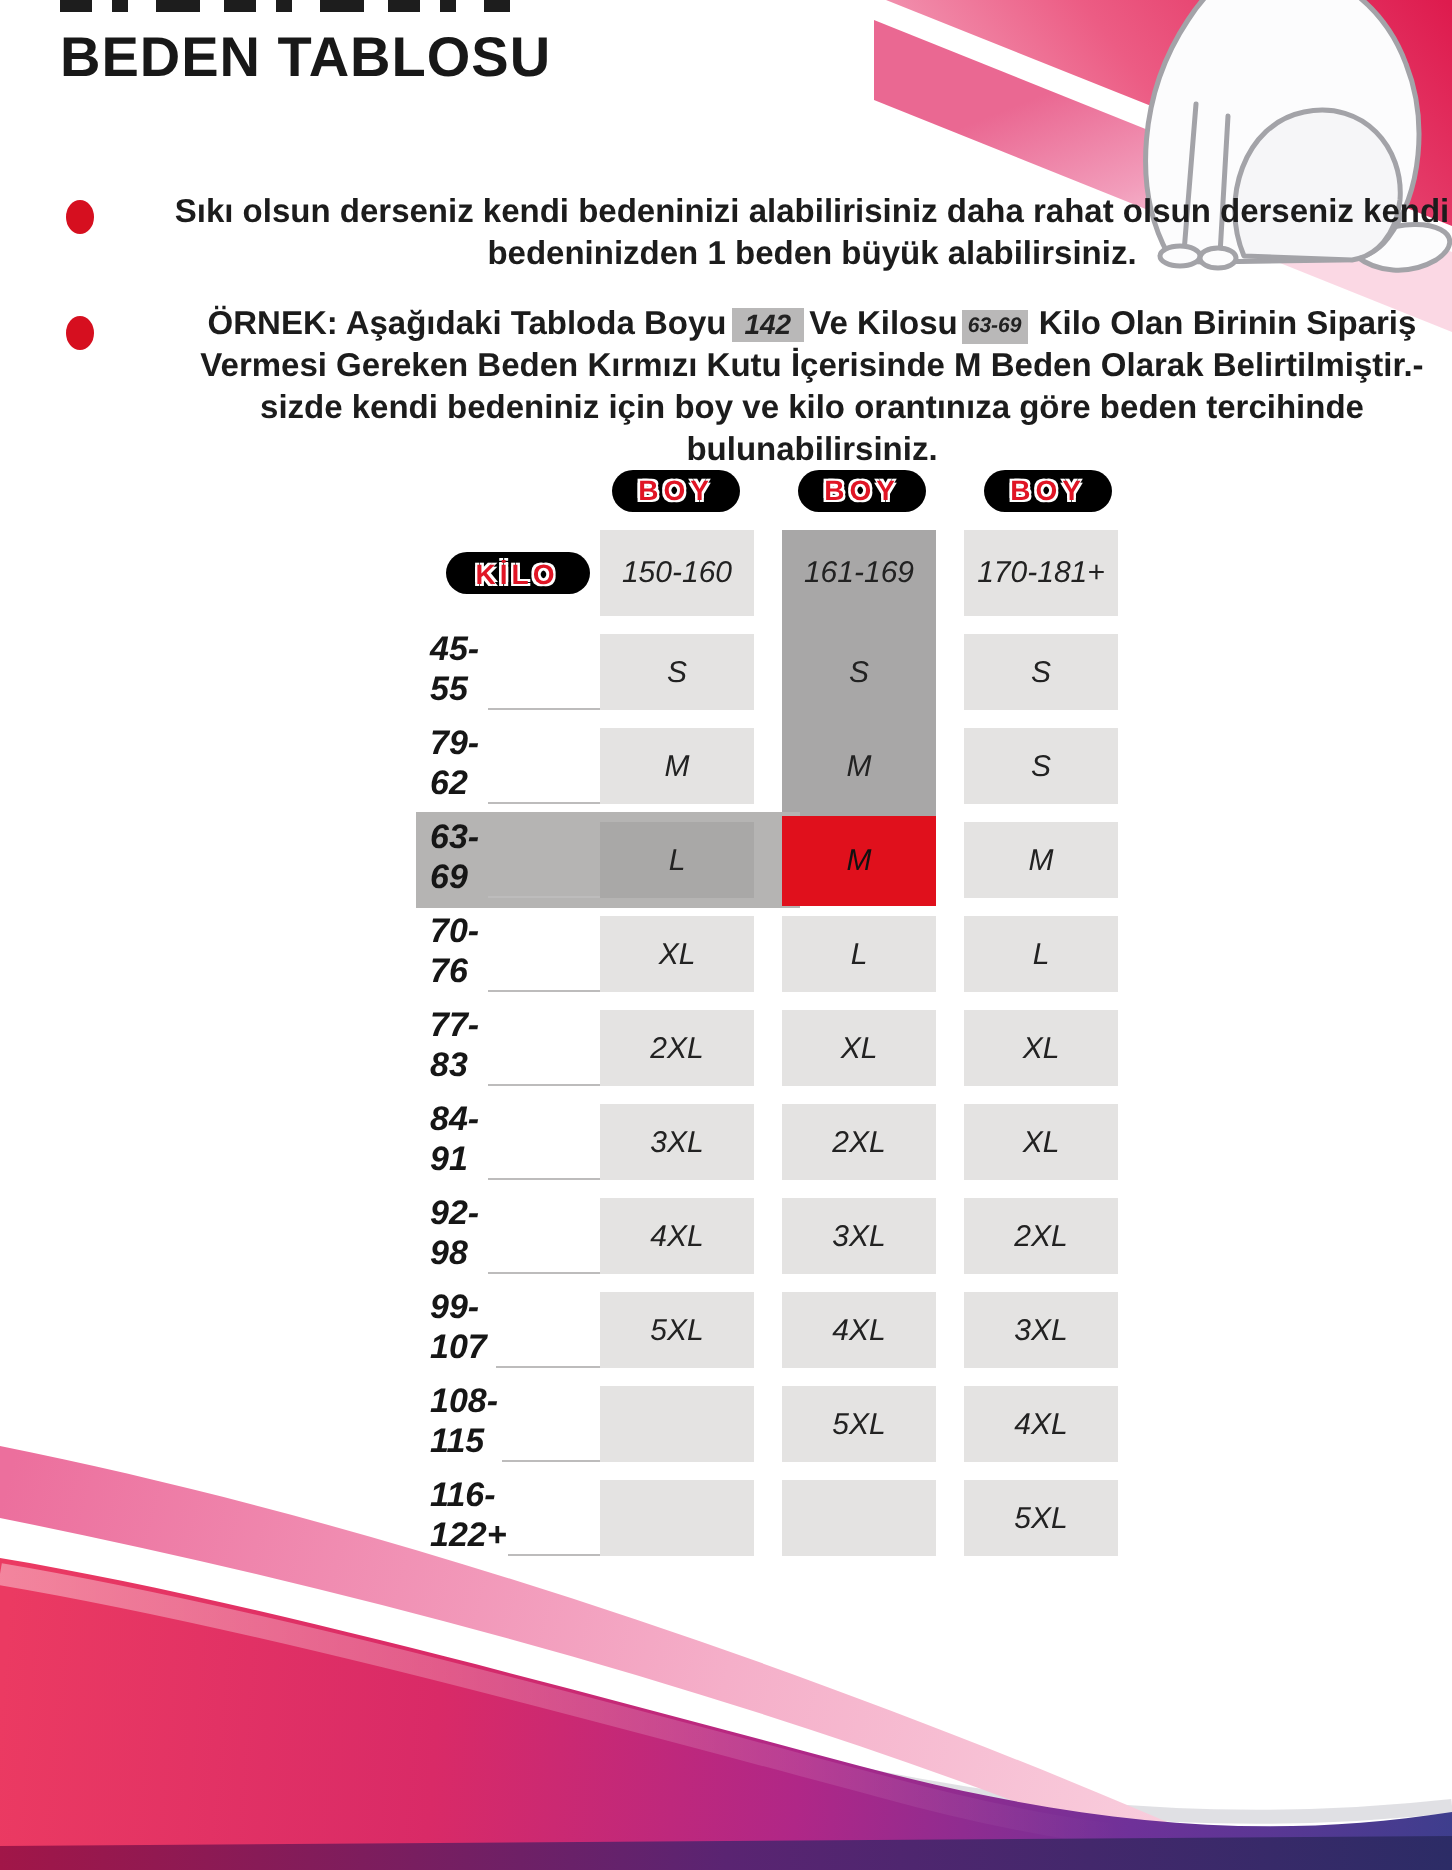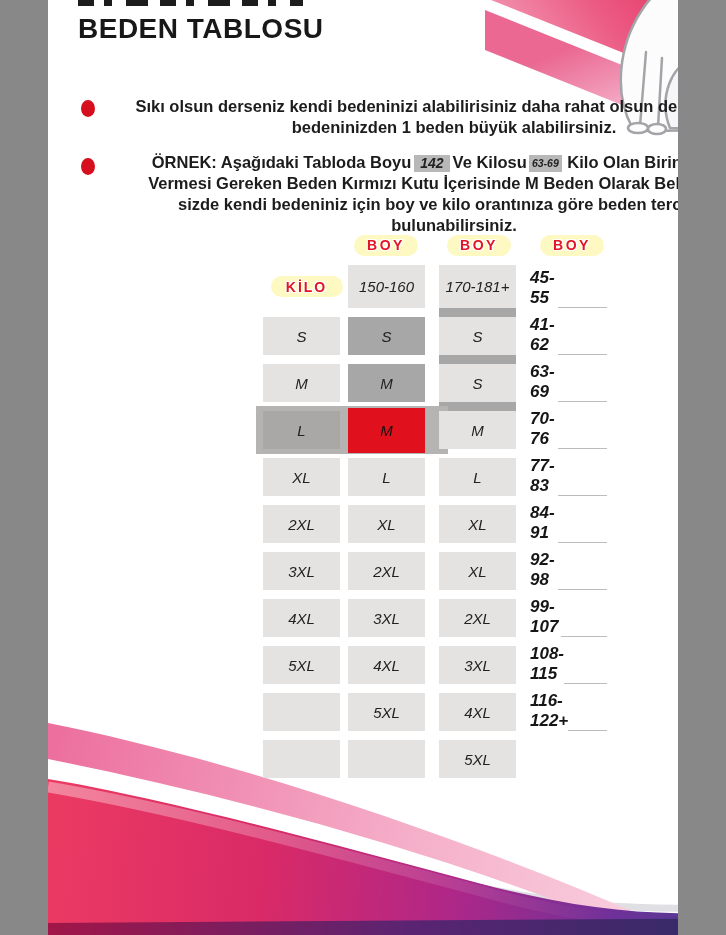--- a/index.html
+++ b/index.html
@@ -1,17 +1,17 @@
 <!DOCTYPE html>
 <html><head>
 <meta charset="utf-8">
 <style>
   html,body { margin:0; padding:0; background:#888; }
   .page {
-    position:relative; width:630px; height:935px; margin:0 auto;
+    position:relative; width:726px; height:935px; margin:0 auto;
     background:#ffffff; overflow:hidden;
     font-family:"Liberation Sans", sans-serif;
     -webkit-font-smoothing:antialiased;
   }
 
   
   .top-fragments {
     position:absolute; top:0; left:30px; width:225px; height:6px;
     background:repeating-linear-gradient(90deg,
       #1d1d1d 0 16px, transparent 16px 26px,
@@ -55,21 +55,21 @@
     position:absolute; left:176px; top:31px; width:77px; height:146px;
     background:#a8a7a7; z-index:0;
   }
   .row-band {
     position:absolute; left:-7px; top:172px; width:192px; height:48px;
     background:#b5b4b3; z-index:0;
   }
   .pill {
     z-index:1; align-self:center; justify-self:start;
     width:64px; height:21px; margin-left:6px;
-    background:#fef9c3; border-radius:11px;
+    background:#000000; border-radius:11px;
     display:flex; align-items:center; justify-content:center;
     font-size:14px; font-weight:800; letter-spacing:2.5px;
     color:#e01525;
     text-shadow:-1.2px -1.2px 0 #fff, 1.2px -1.2px 0 #fff, -1.2px 1.2px 0 #fff, 1.2px 1.2px 0 #fff;
   }
   .pill-kilo { width:72px; margin-left:2px; justify-self:center; letter-spacing:2px; }
   .cell {
     position:relative; z-index:1;
     width:77px; background:#e4e3e2;
     display:flex; align-items:center; justify-content:center;
@@ -138,32 +138,33 @@
     <div class="col-band"></div>
     <div class="row-band"></div>
 
     <div></div>
     <div class="pill">BOY</div>
     <div class="pill" style="margin-left:8px">BOY</div>
     <div class="pill" style="margin-left:10px">BOY</div>
 
     <div class="pill pill-kilo">KİLO</div>
     <div class="cell hdr">150-160</div>
+    <div class="cell hdr colhl">161-169</div>
     <div class="cell hdr">170-181+</div>
 
     <div class="klabel">
         <span>45-55</span>
         <span class="uline"></span>
       </div>
     <div class="cell">S</div>
     <div class="cell colhl">S</div>
     <div class="cell">S</div>
 
     <div class="klabel">
-        <span>41-62</span>
+        <span>79-62</span>
         <span class="uline"></span>
       </div>
     <div class="cell">M</div>
     <div class="cell colhl">M</div>
     <div class="cell">S</div>
 
     <div class="klabel">
         <span>63-69</span>
         <span class="uline"></span>
       </div>

